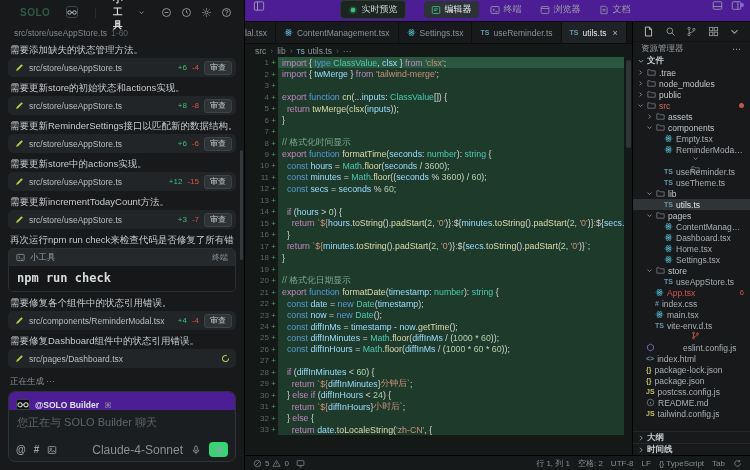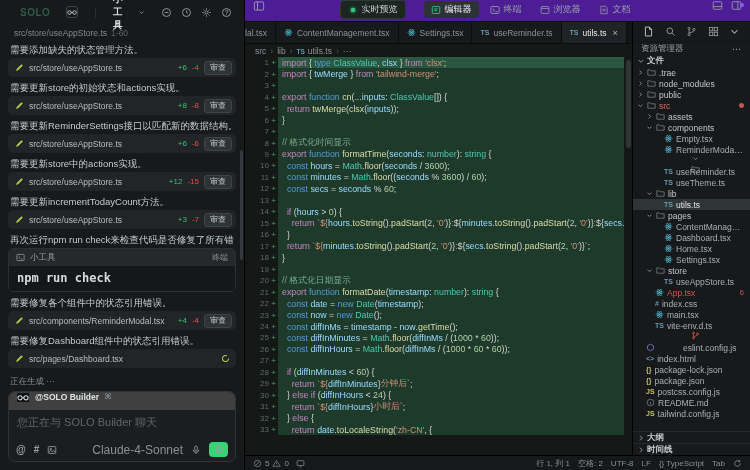--- a/index.html
+++ b/index.html
@@ -29,21 +29,21 @@
   .fc-btn{background:#2e3335;border:1px solid #3d4346;border-radius:3px;color:#ced3d5;font-size:8px;padding:1px 5px;line-height:10px;}
   .fc-spin{width:10px;height:10px;color:#9aa0a5;margin-right:2px;}
   .term-card{margin:2px 8px;border:1px solid #2b3033;border-radius:5px;overflow:hidden;}
   .term-head{height:17px;background:#25292b;display:flex;align-items:center;gap:5px;padding:0 7px;}
   .term-head .ic{width:9px;height:9px;color:#9aa0a5;}
   .term-title{font-size:8.5px;color:#9aa0a5;flex:1;}
   .term-badge{font-size:8px;color:#8d9398;}
   .term-body{background:#151718;padding:5px 8px 6px;font-family:"DejaVu Sans Mono",monospace;font-size:12px;color:#d7dbdd;font-weight:bold;}
   .generating{margin:5px 10px 3px;font-size:8.5px;color:#8a9094;flex:none;}
   .composer{margin:0 8px 8px;border:1px solid #2e3336;border-radius:7px;background:#1b1e20;flex:none;overflow:hidden;}
-  .comp-head{height:18px;background:#404040;display:flex;align-items:flex-start;gap:5px;padding:0 7px;}
+  .comp-head{height:18px;background:#4c1d95;display:flex;align-items:flex-end;gap:5px;padding:0 7px;}
   .comp-badge{width:14px;height:11px;background:#0d0f10;border:1px solid #3a4043;border-radius:2px;display:flex;align-items:center;justify-content:center;color:#cfd4d6;}
   .comp-mention{font-size:8.5px;font-weight:bold;color:#dde1e3;}
   .comp-key{font-size:8px;color:#8d9398;}
   .comp-body{height:28px;padding:5px 8px;font-size:11px;color:#5d6468;}
   .comp-foot{height:23px;display:flex;align-items:center;gap:8px;padding:0 7px;}
   .comp-foot .ic{width:10px;height:10px;color:#9aa0a5;}
   .txt-ic{color:#9aa0a5;font-size:10px;line-height:10px;font-weight:bold;}
   .comp-model{margin-left:auto;font-size:12px;color:#8a9094;}
   .send-btn{width:19px;height:15px;background:#37d476;border-radius:4px;display:flex;align-items:center;justify-content:center;color:#0e2a1a;}
   .send-btn .ic{width:10px;height:10px;}

